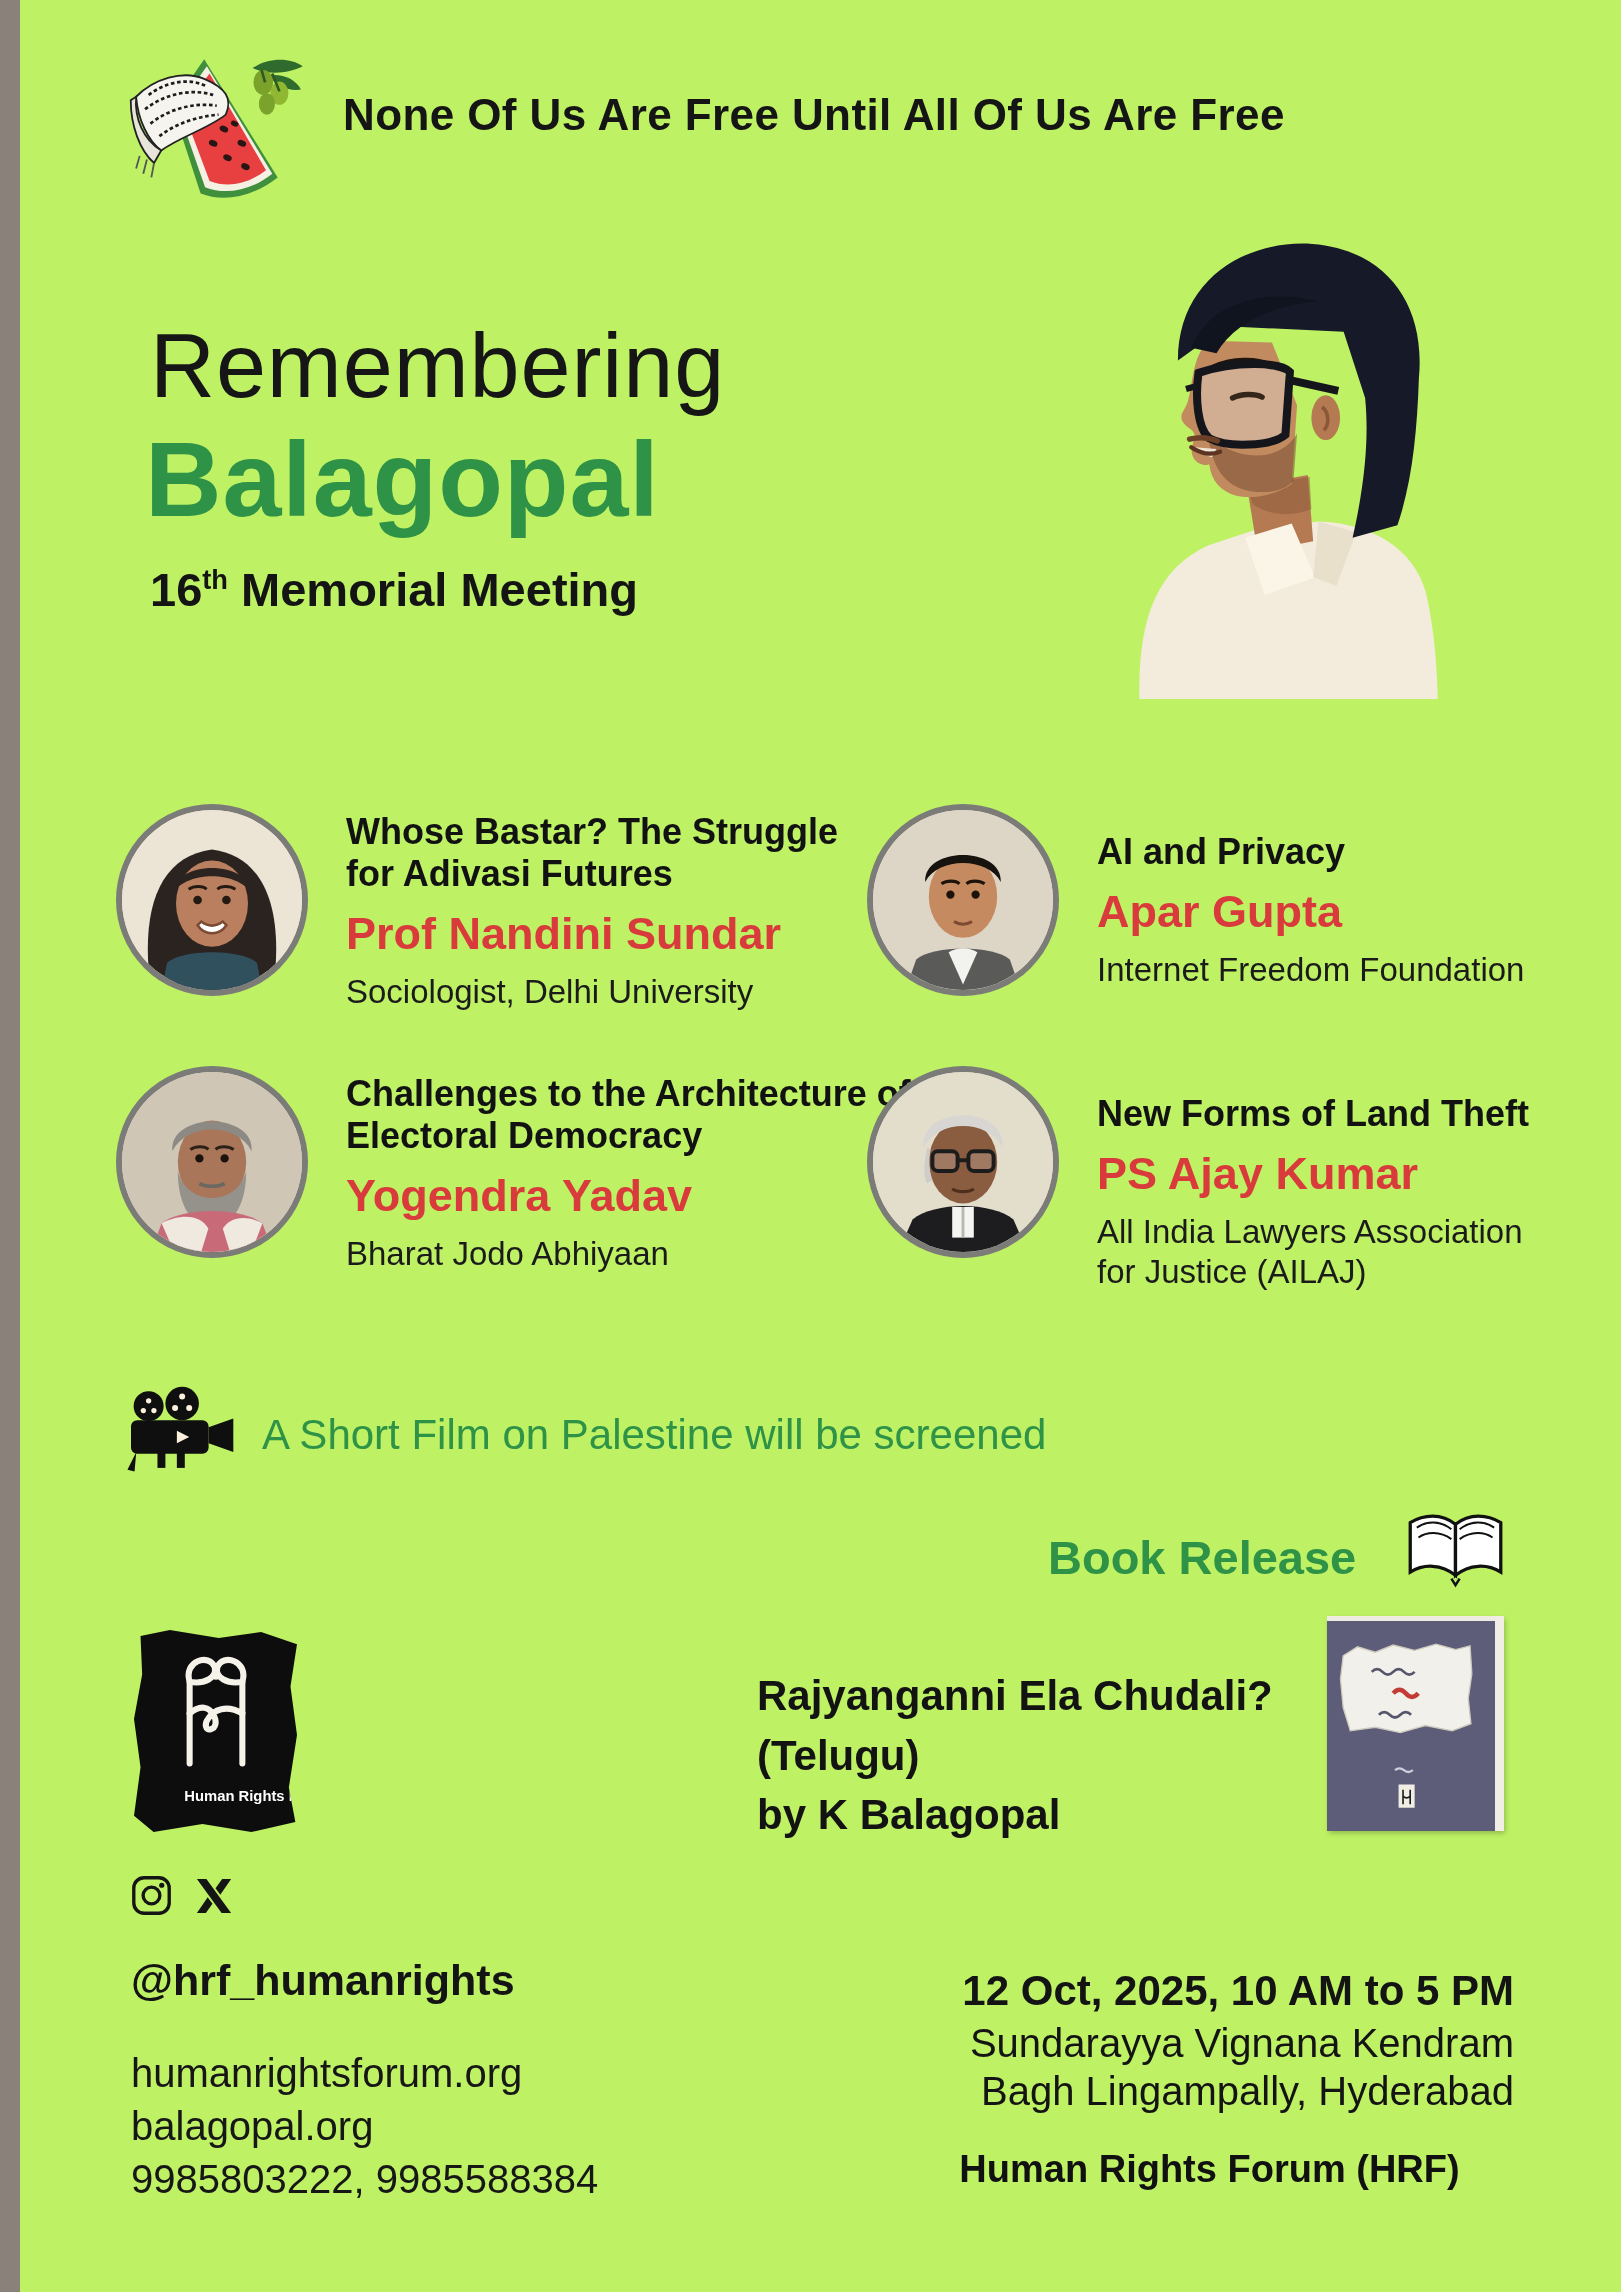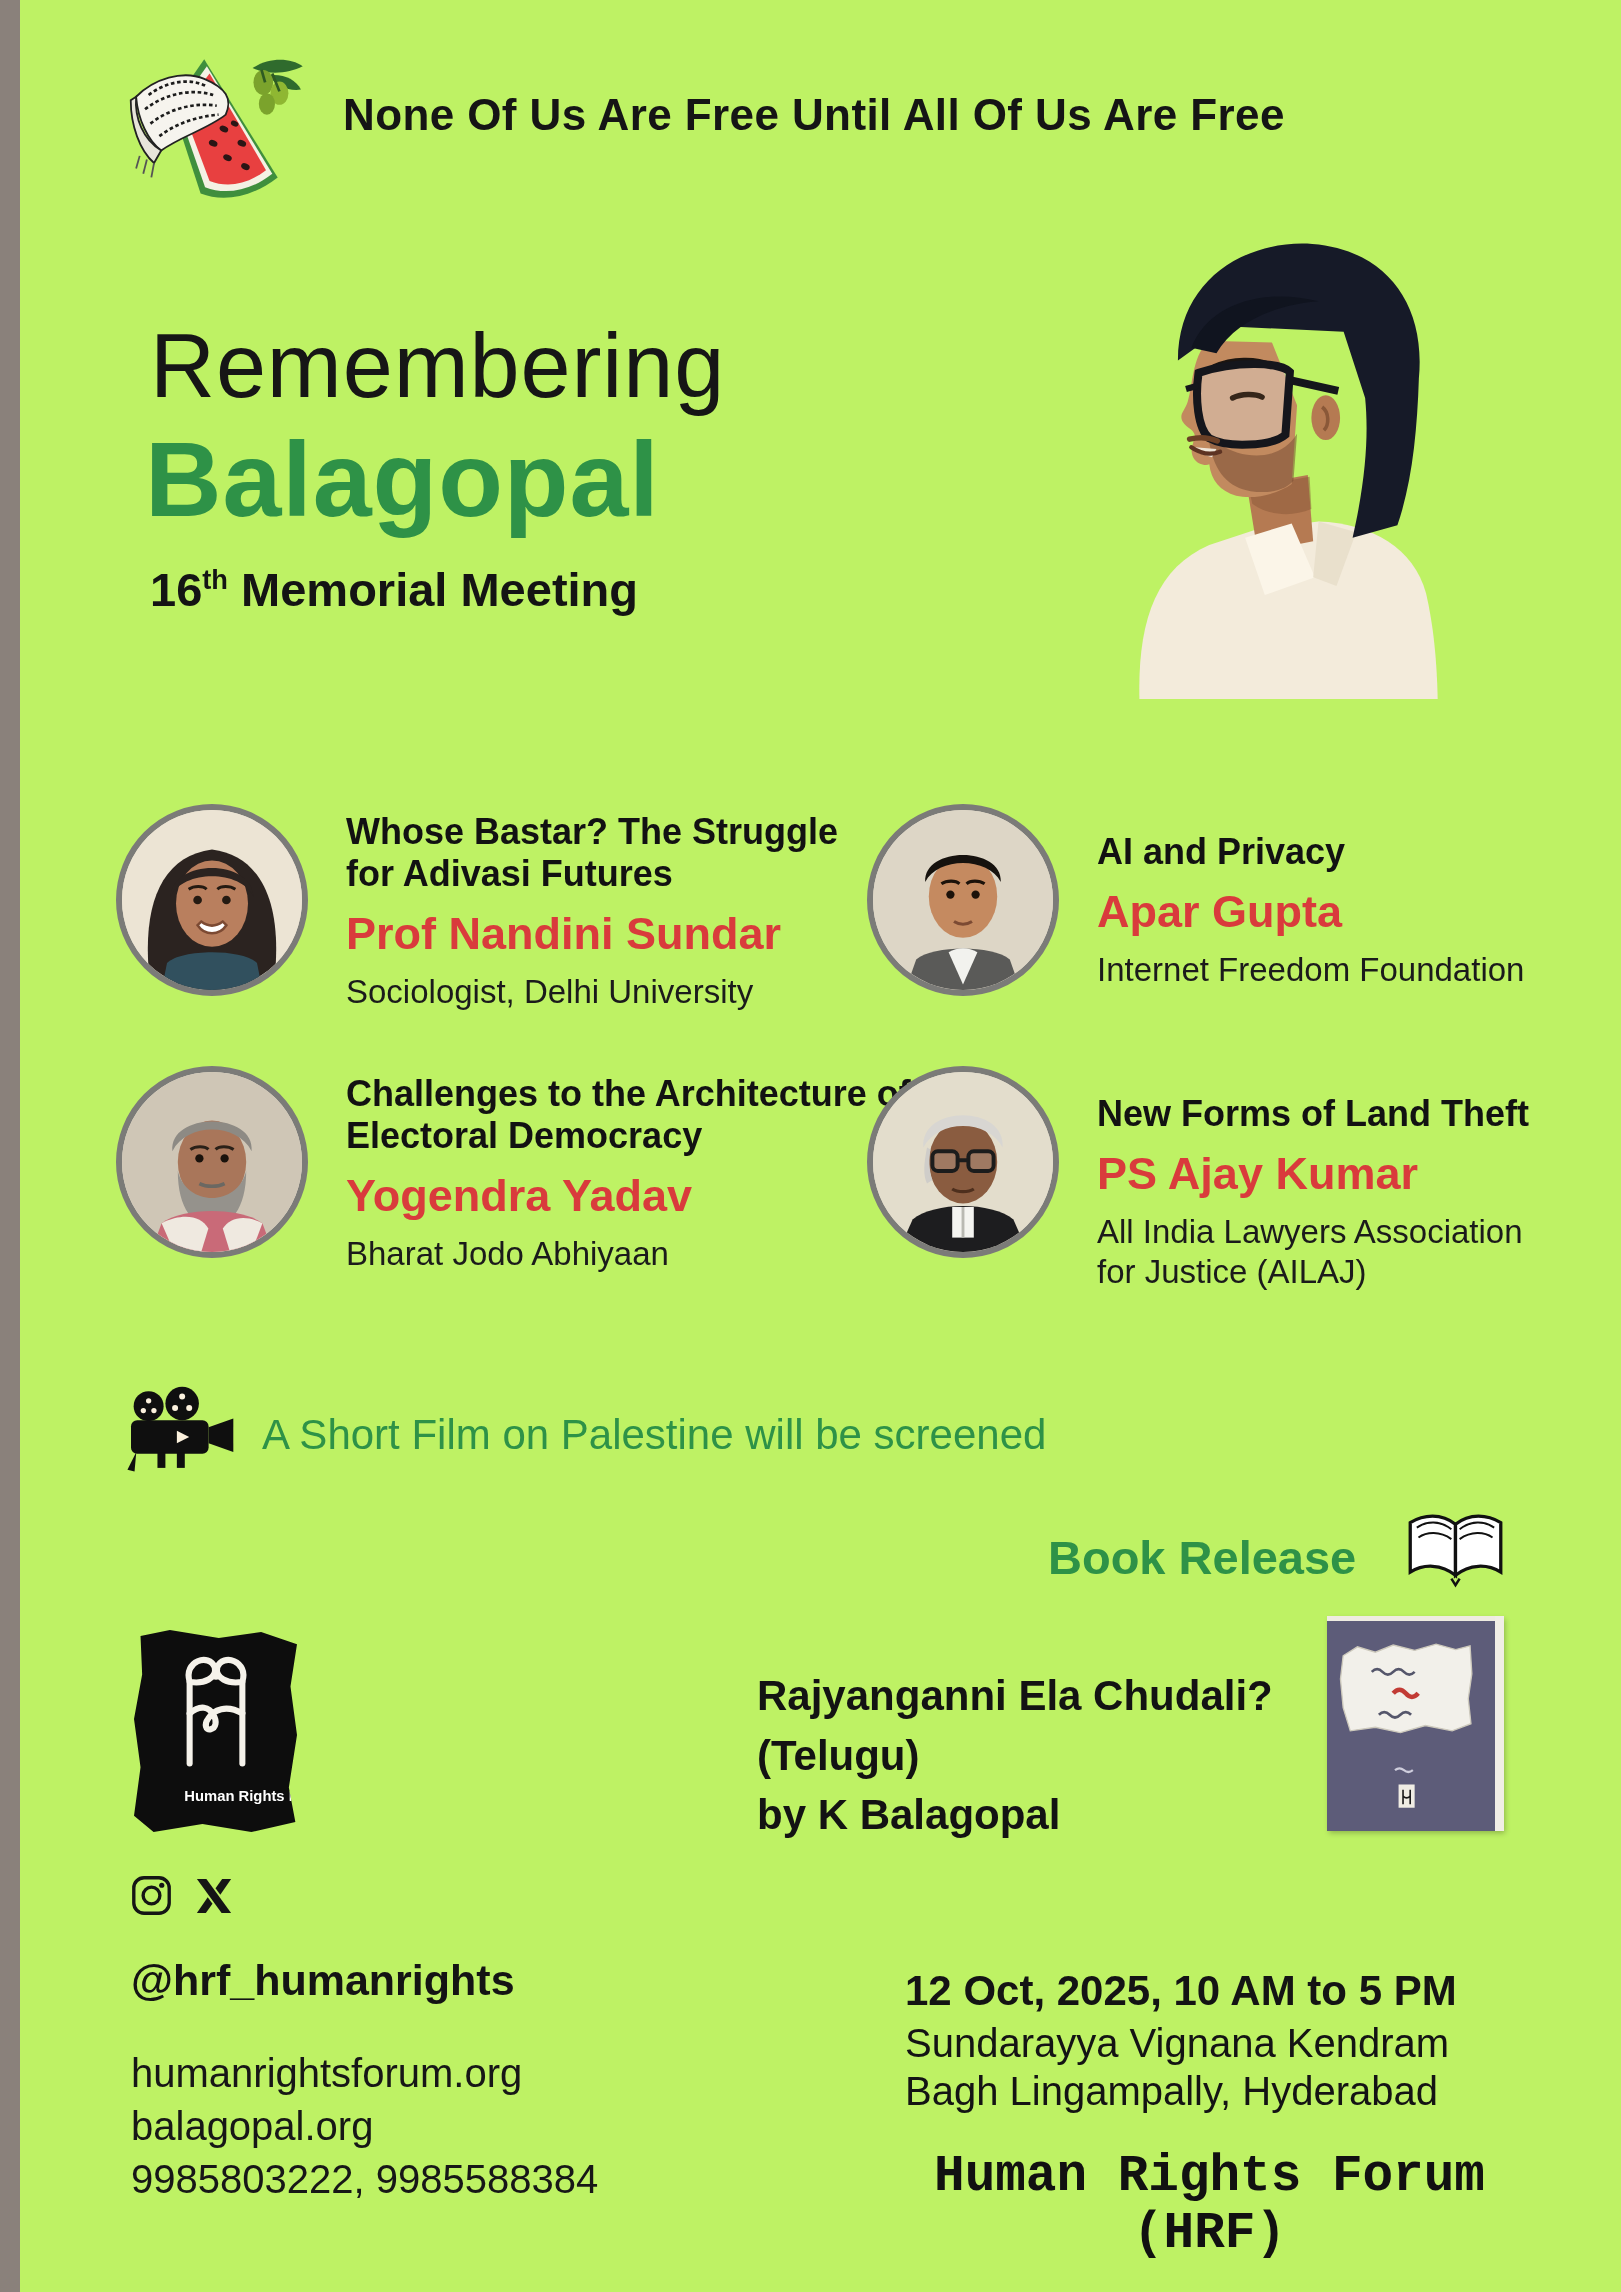--- a/index.html
+++ b/index.html
@@ -61,25 +61,25 @@
   .cover-art{position:absolute;left:9px;top:19.7px;width:143px;height:179px;}
 
   
   .social-row{position:absolute;left:131px;top:1875px;display:flex;align-items:center;}
   .ig-icon{width:41px;height:41px;}
   .x-icon{width:38px;height:38px;margin-left:23px;}
   .handle{position:absolute;left:131px;top:1956px;font-size:43px;font-weight:700;}
   .links{position:absolute;left:131px;top:2047px;font-size:40px;font-weight:400;line-height:1.33;color:#171717;}
 
   
-  .event-block{position:absolute;left:905px;top:1967px;width:609px;text-align:left;}
+  .event-block{position:absolute;left:905px;top:1967px;width:609px;text-align:right;}
   .event-date{font-size:42px;font-weight:700;margin-bottom:5.4px;}
   .event-venue{font-size:40px;font-weight:400;line-height:1.18;}
   .footer-org{position:absolute;left:905px;top:2148px;width:609px;text-align:center;
-    font-family:Liberation Mono, monospace;font-size:51px;font-weight:700;color:#111;}
+    font-family:Liberation Sans, sans-serif;font-size:38px;font-weight:700;color:#111;}
 </style>
 </head>
 <body>
 
 <div class="poster">
   <div class="edge-strip"></div>
 
   <svg class="brand-icon" viewBox="0 0 215 192">
 
     <path d="M96,18 L178,150 C150,172 118,178 92,168 L60,70 Z" fill="#3f8f3d"></path>

